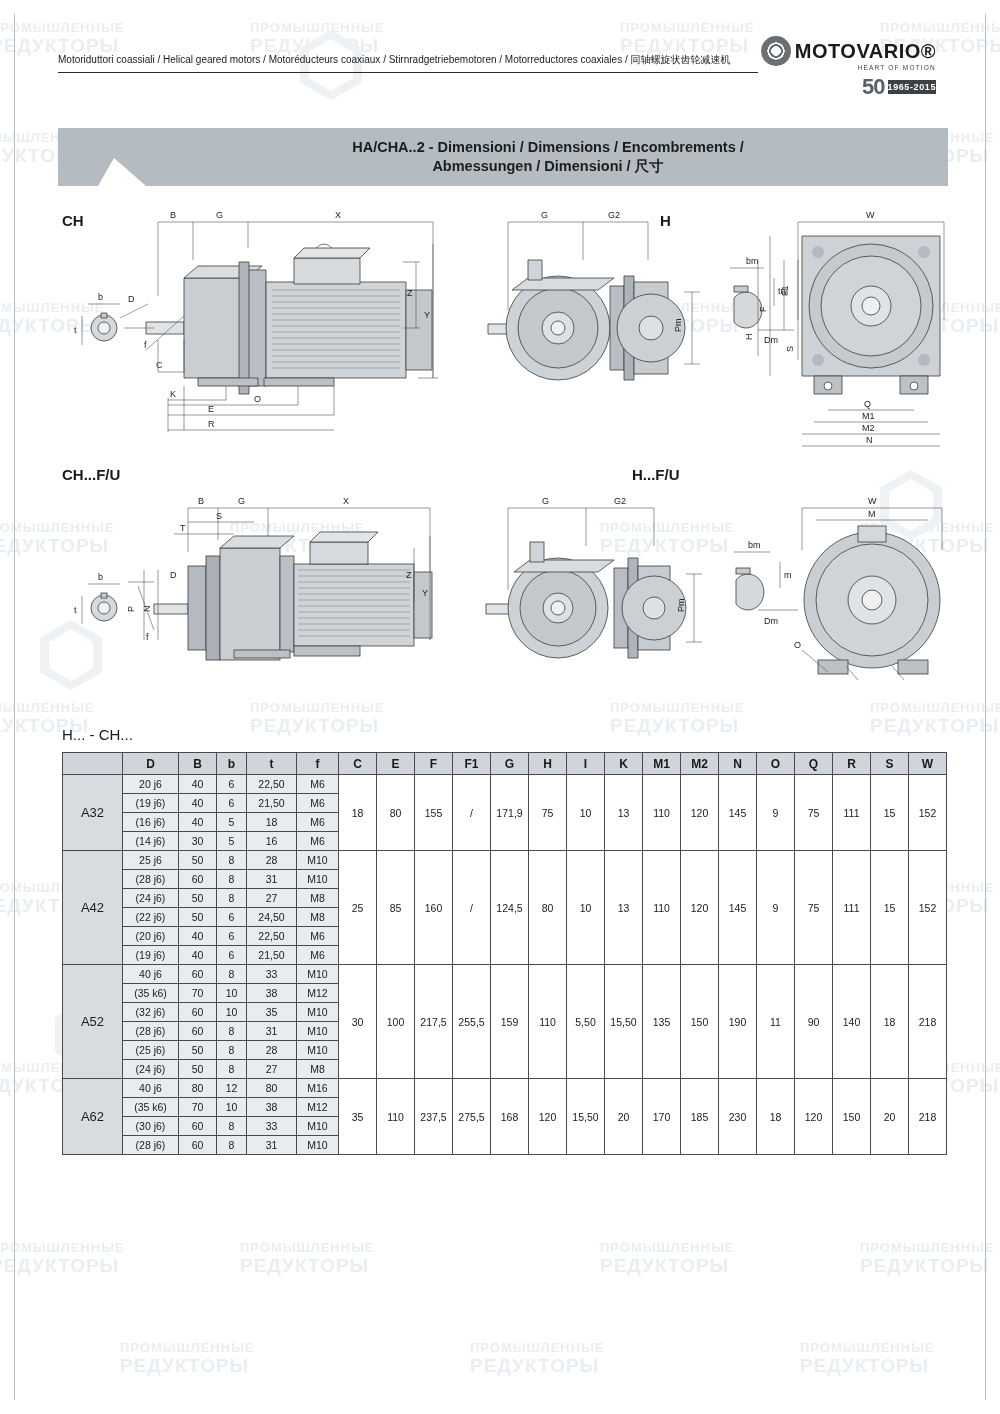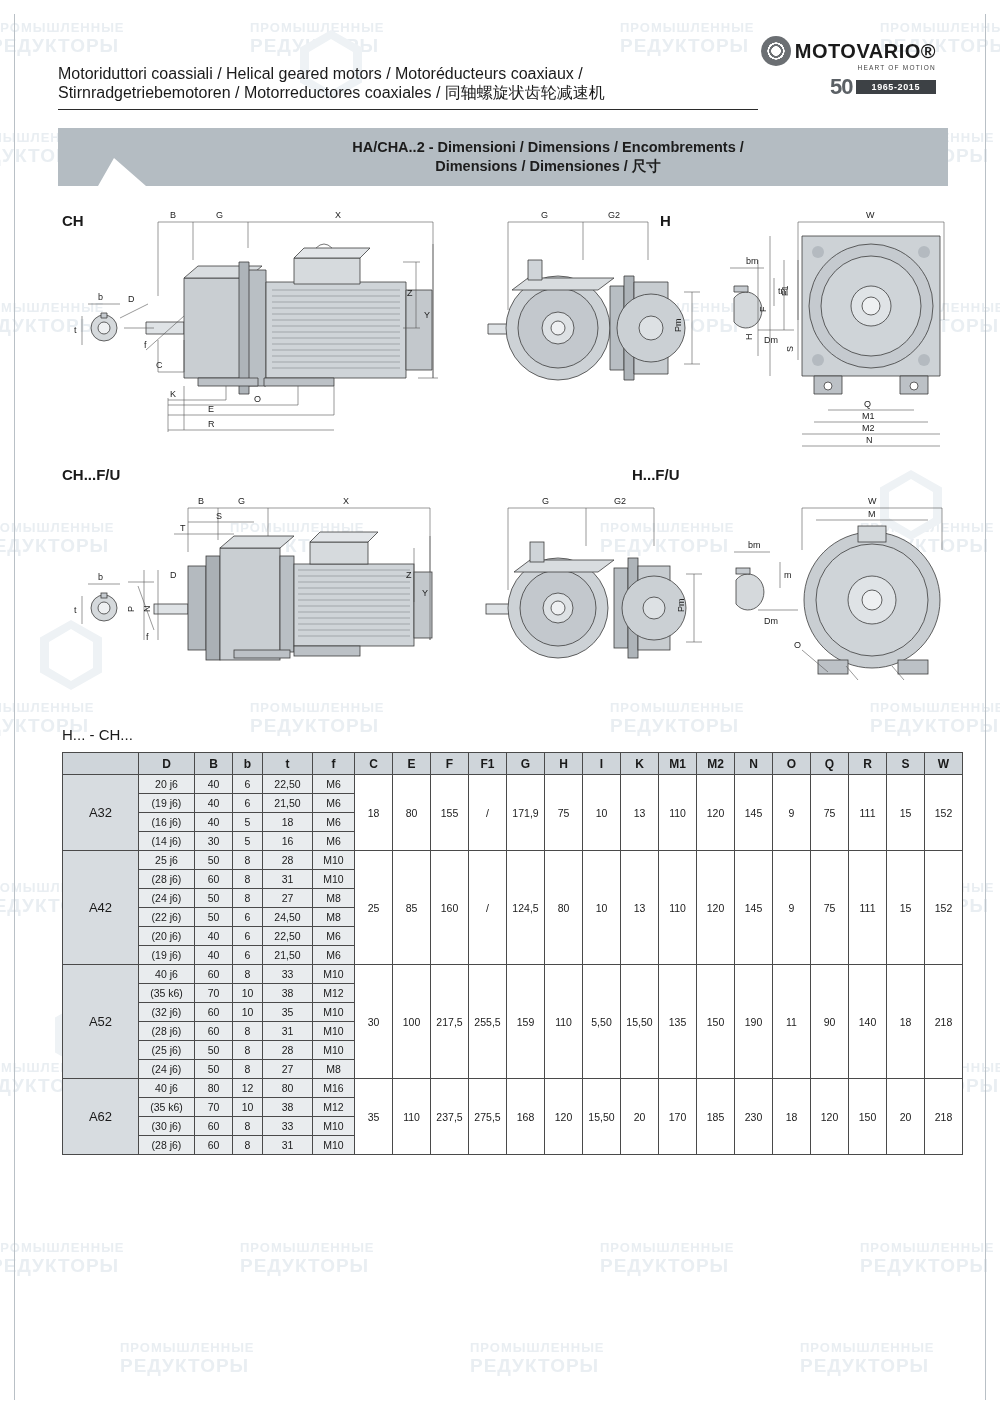--- a/index.html
+++ b/index.html
@@ -38,38 +38,38 @@
   .page-border-right {
     position:absolute; right:14px; top:14px; width:1px; height:1386px; background:#b9c0c6; z-index:1;
   }
 
   .content { position:relative; z-index:2; }
 
   
   .header { position:absolute; left:58px; top:52px; width:890px; }
   .hdr-title { font-size:22px; font-weight:bold; letter-spacing:0px; }
   .hdr-sub {
-    font-size:16px; margin-top:13px; padding-bottom:5px;
+    font-size:10px; margin-top:1px; padding-bottom:5px;
     border-bottom:1.5px solid #2b2b2b; width:700px;
   }
   .logo-box { position:absolute; right:12px; top:-12px; width:170px; text-align:right; }
   .logo-wordmark { font-size:20px; font-weight:bold; letter-spacing:0.5px; color:#1a1a1a; }
   .logo-tag { font-size:6.5px; letter-spacing:1.2px; color:#444; margin-top:1px; }
   .logo-gear {
     position:absolute; left:-8px; top:-4px; width:30px; height:30px; border-radius:50%;
     background:
       radial-gradient(circle at 50% 50%, #ffffff 0 22%, #6b6f73 23% 32%, #ffffff 33% 40%, #6b6f73 41% 100%);
   }
   .logo-anniv {
     margin-top:4px; display:flex; align-items:center; justify-content:flex-end; gap:3px;
   }
   .logo-50 { font-size:22px; font-weight:bold; color:#5b6065; line-height:18px; letter-spacing:-1px;}
   .logo-years {
     background:#3d4145; color:#fff; font-size:9px; font-weight:bold;
-    padding:2px 16px; letter-spacing:0.6px;text-align:center;
+    padding:2px 0; letter-spacing:0.6px;text-align:center;
   }
 
   
   .banner-wrap { position:absolute; left:58px; top:128px; width:890px; height:58px; }
   .banner {
     position:absolute; left:0; top:0; width:890px; height:58px;
     background:#b4bcc2;
     clip-path: polygon(0 0, 890px 0, 890px 58px, 88px 58px, 56px 30px, 40px 58px, 0 58px);
   }
   .banner-inner {
@@ -89,21 +89,21 @@
     position:absolute; left:62px; top:752px; border-collapse:collapse;
     font-size:10.5px; background:#fff;
   }
   table.dim th, table.dim td {
     border:1px solid #4a4a4a; text-align:center; padding:0; height:19px;
     font-weight:normal; white-space:nowrap;
   }
   table.dim thead th { background:#cfd5da; font-weight:bold; font-size:12px; height:22px; }
   table.dim th.size-hdr { background:#cfd5da; }
   td.grp {
-    background:#d7dce0; font-weight:bold; font-size:13px; width:76px;
+    background:#d7dce0; font-weight:bold; font-size:13px; width:60px;
   }
   td.sub { background:#e9ecee; }
   td.v { background:#ffffff; }
   .w-d{width:56px;} .w-b{width:38px;} .w-bb{width:30px;} .w-t{width:50px;} .w-f{width:42px;}
   .w-n{width:38px;}
 </style>
 </head>
 <body>
 
 <div class="wm-layer" id="wmlayer">
@@ -272,21 +272,21 @@
         <span class="logo-50">50</span>
         <span class="logo-years">1965-2015</span>
       </div>
     </div>
   </div>
 
   <div class="banner-wrap">
     <div class="banner"></div>
     <div class="banner-inner">
       <div>HA/CHA..2 - Dimensioni / Dimensions / Encombrements /</div>
-      <div>Dimensions / Dimensiones / 尺寸</div>
+      <div>Abmessungen / Dimensioni / 尺寸</div>
     </div>
   </div>
 
   <div class="dwg-label" style="left:62px; top:212px;">CH</div>
   <div class="dwg-label" style="left:660px; top:212px;">H</div>
   <div class="dwg-label" style="left:62px; top:466px;">CH...F/U</div>
   <div class="dwg-label" style="left:632px; top:466px;">H...F/U</div>
 
   <svg class="svgbox" style="left:58px; top:200px;" width="890" height="265">
     <g fill="none" stroke="#3c3c3c" stroke-width="0.8" font-family="Liberation Sans, sans-serif" font-size="9" stroke-linejoin="round">

